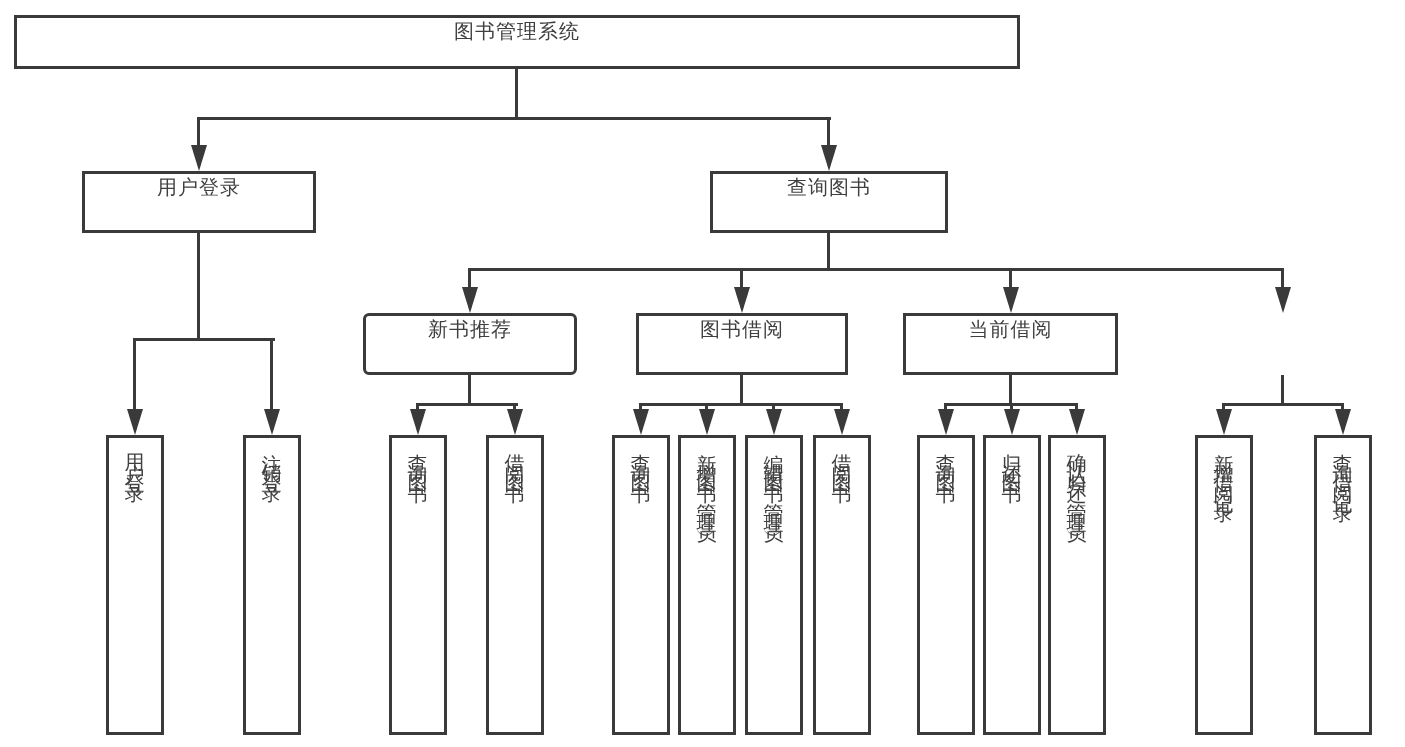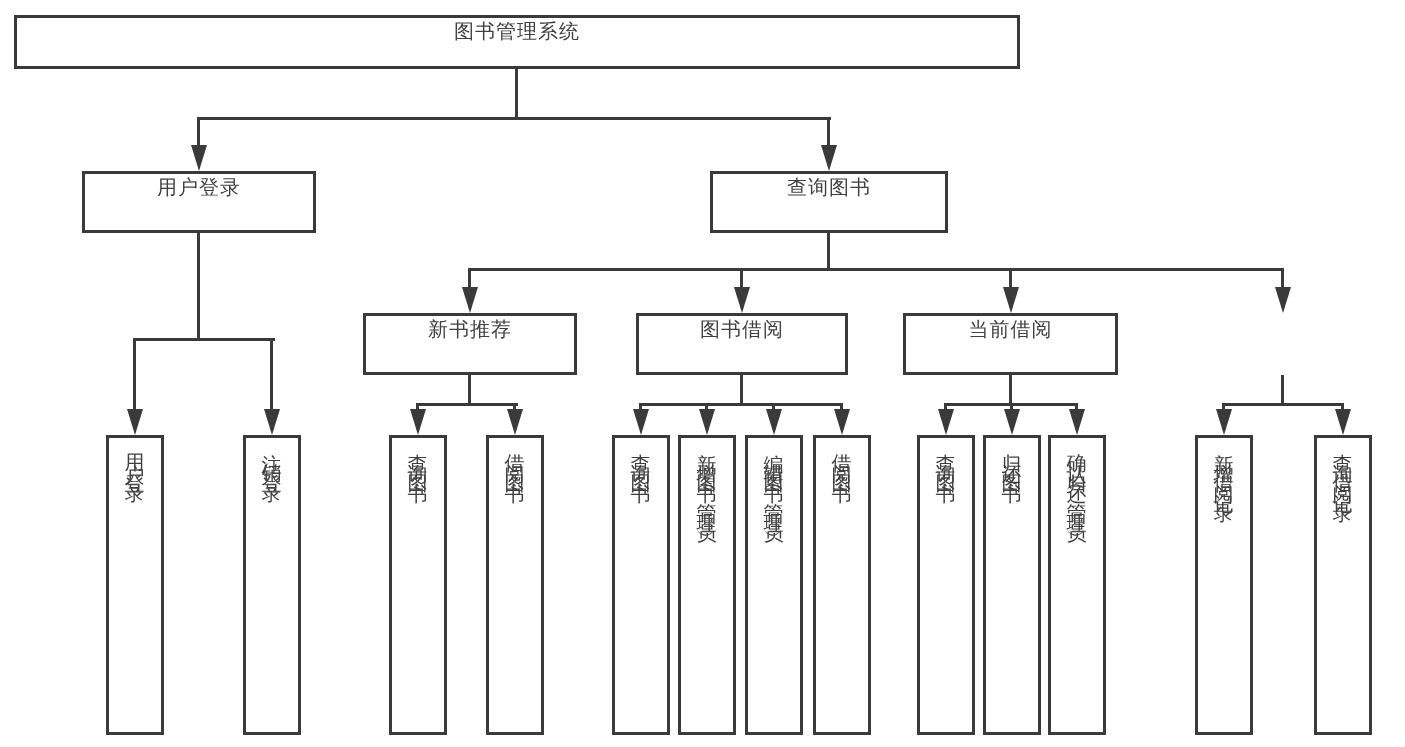--- a/index.html
+++ b/index.html
@@ -63,21 +63,21 @@
     <span class="h-label">图书管理系统</span>
   </div>
 
   <div class="box" style="left:82px;top:171px;width:234px;height:62px;">
     <span class="h-label">用户登录</span>
   </div>
   <div class="box" style="left:710px;top:171px;width:238px;height:62px;">
     <span class="h-label">查询图书</span>
   </div>
 
-  <div class="box" style="left:363px;top:313px;width:214px;height:62px;">
+  <div class="box" style="left:363px;top:313px;width:214px;height:62px;border-radius:6px;">
     <span class="h-label">新书推荐</span>
   </div>
   <div class="box" style="left:903px;top:313px;width:215px;height:62px;">
     <span class="h-label">当前借阅</span>
   </div>
   <div class="box" style="left:636px;top:313px;width:212px;height:62px;">
     <span class="h-label">图书借阅</span>
   </div>
 
   <div class="box" style="left:106px;top:435px;width:58px;height:300px;">

